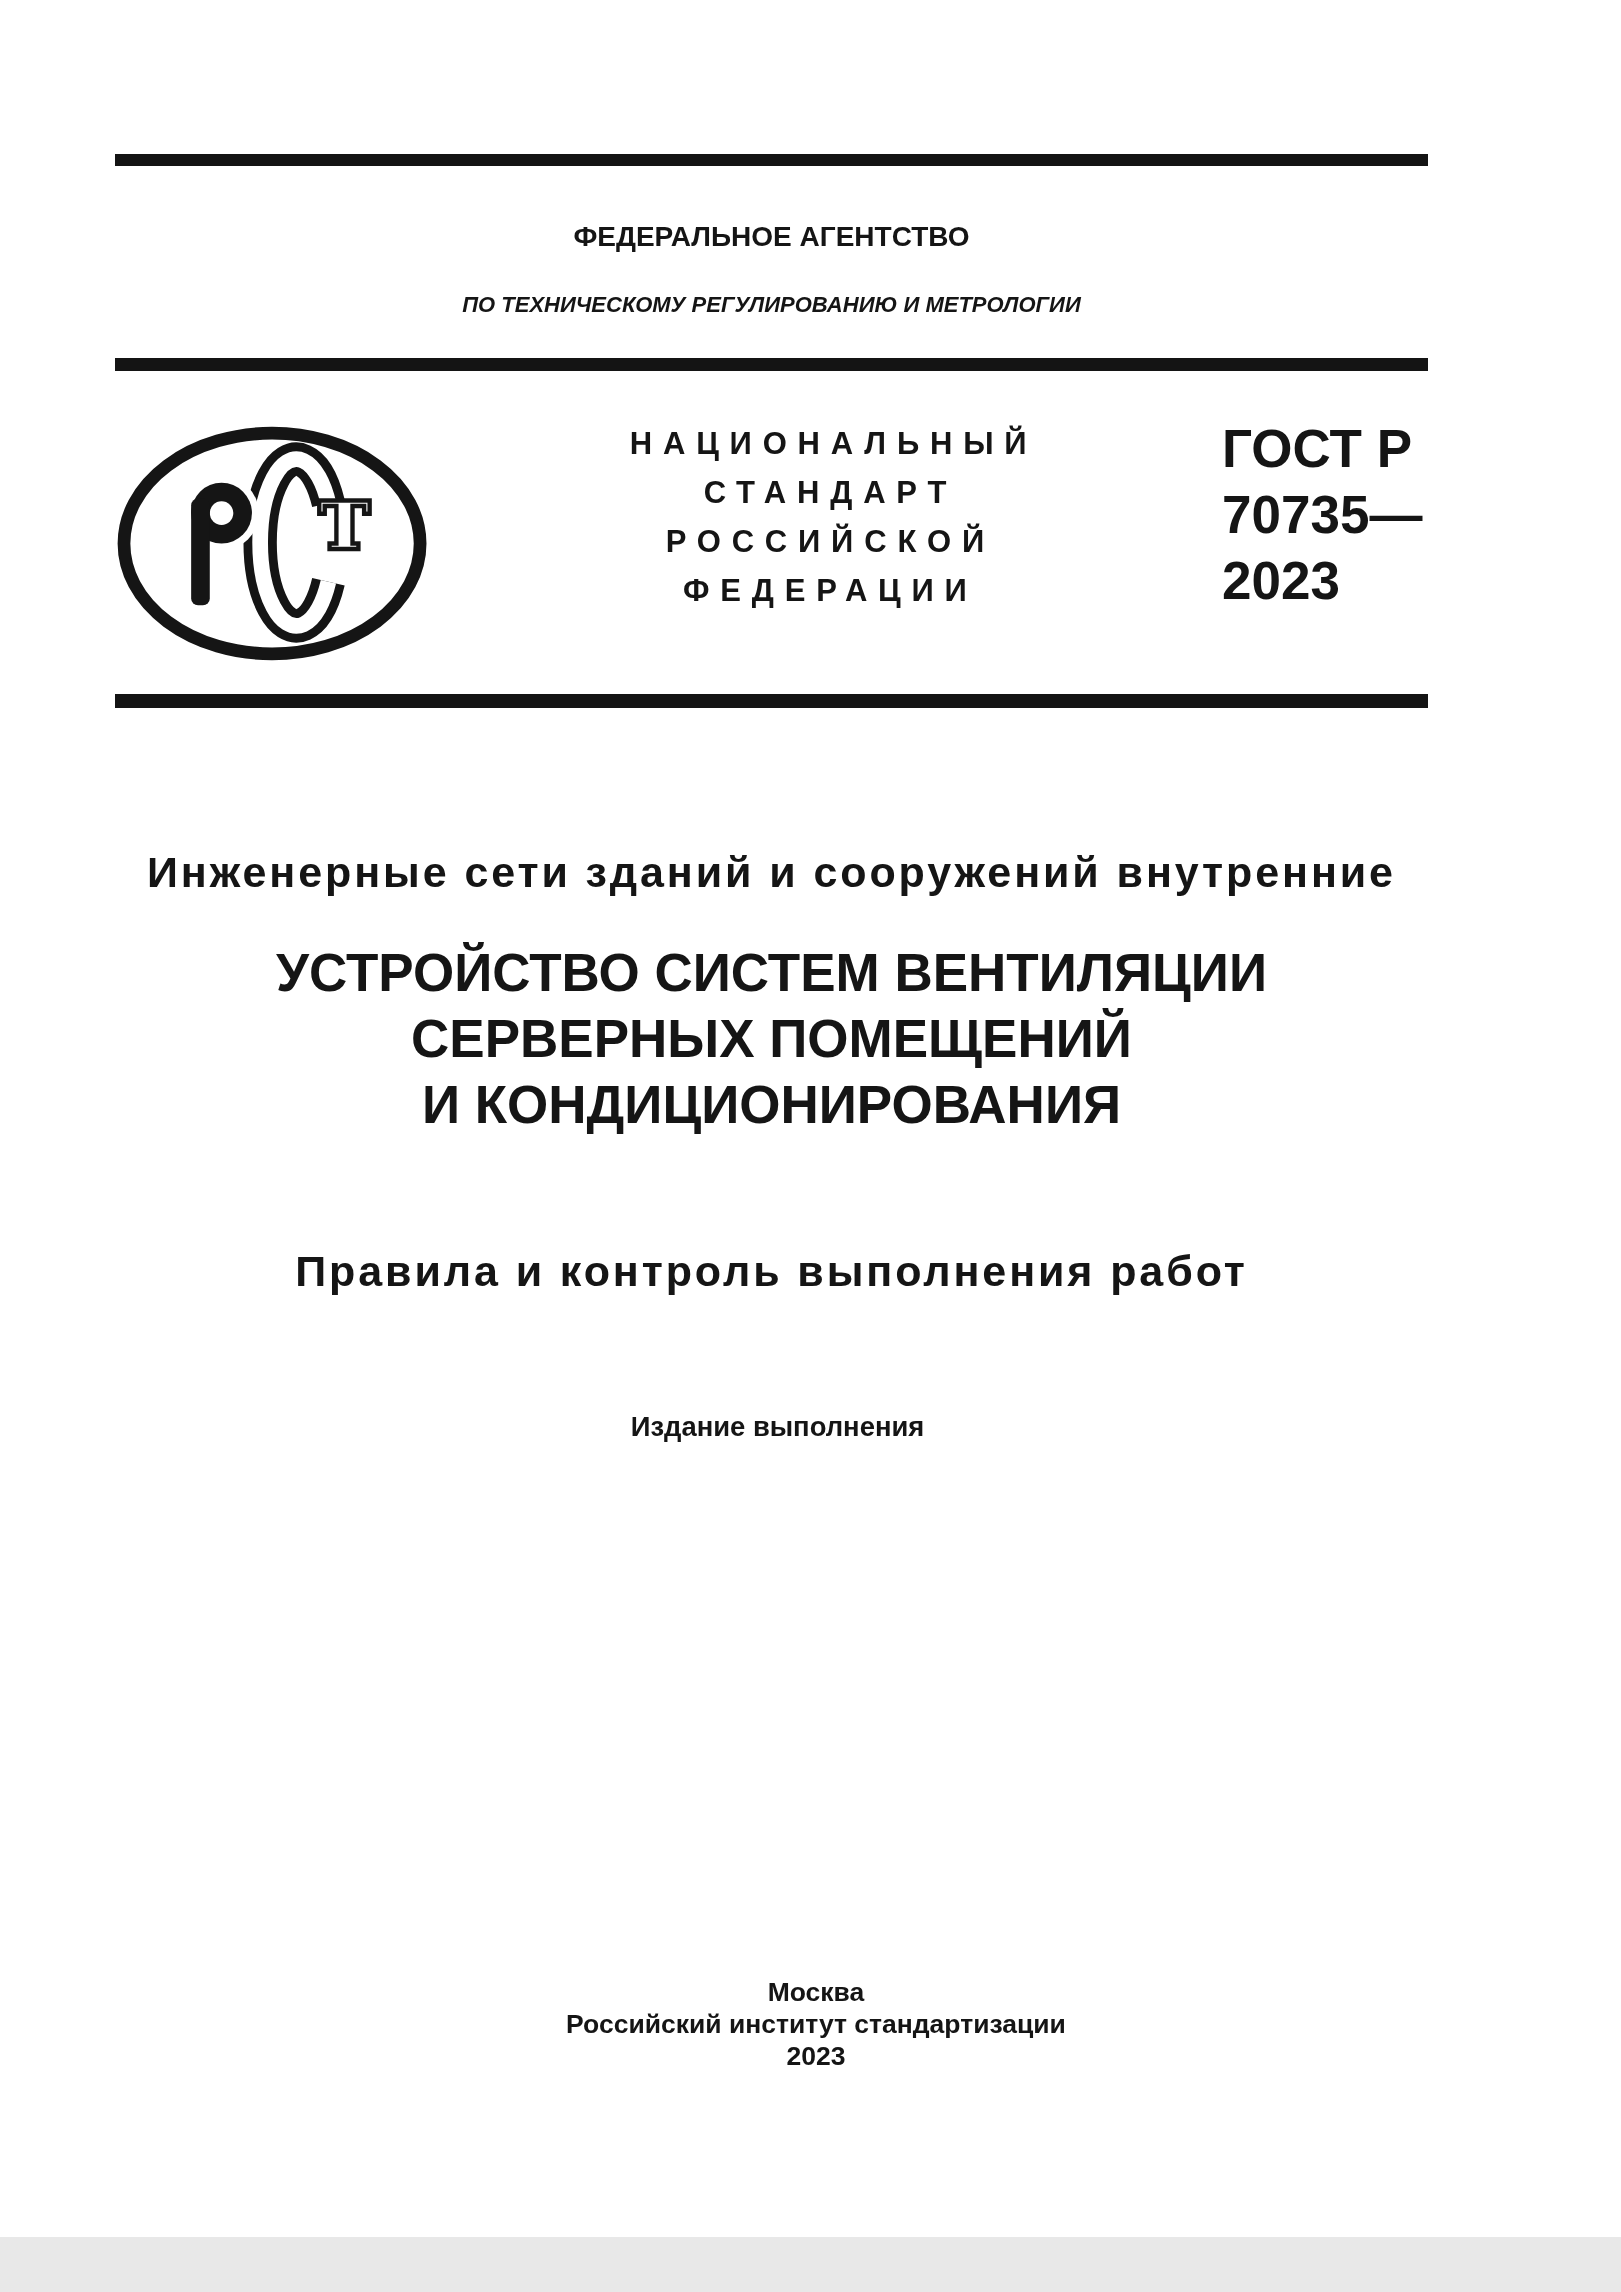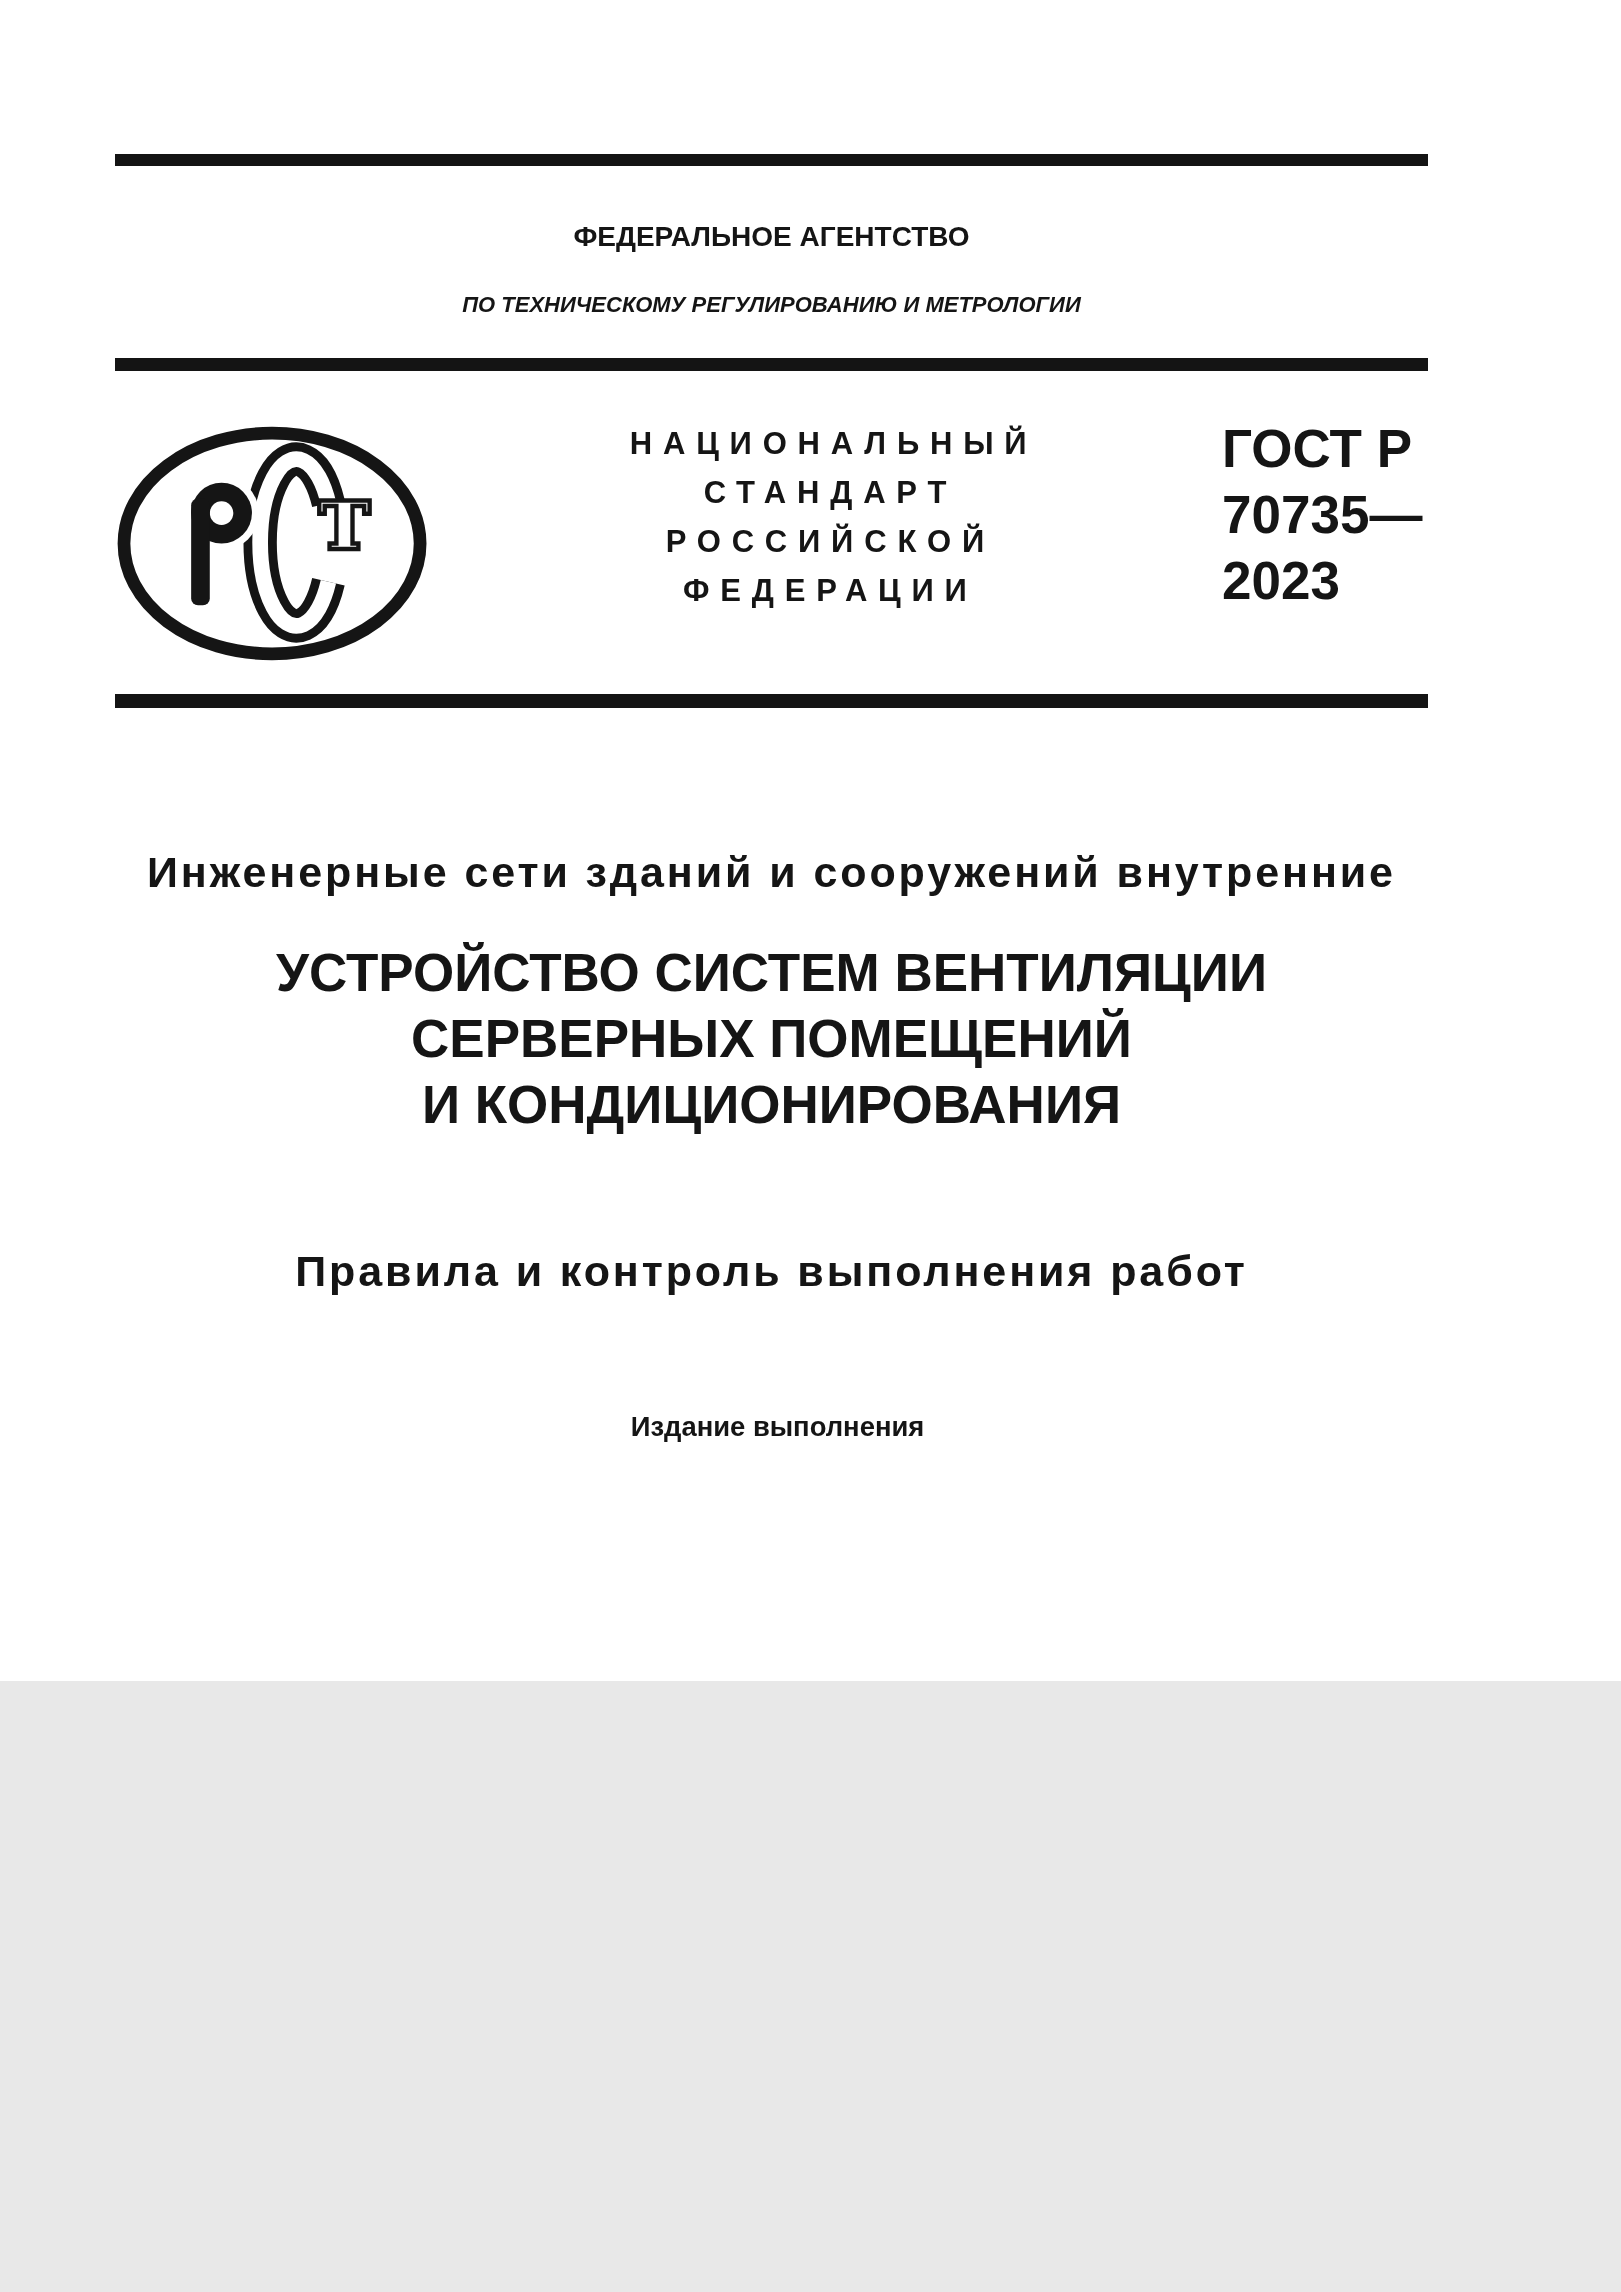--- a/index.html
+++ b/index.html
@@ -1,18 +1,18 @@
 <!DOCTYPE html>
 <html><head>
 <meta charset="utf-8">
 <style>
   html,body{margin:0;padding:0;background:#e8e8e8;}
   .page{
     position:relative;
-    width:1621px;height:1681px;
+    width:1621px;height:2237px;
     background:#ffffff;
     font-family:"Liberation Sans","DejaVu Sans",sans-serif;
     color:#151515;
     overflow:hidden;
     margin:0 auto;
   }
   .bar{
     position:absolute;left:115px;width:1313px;background:#141414;
   }
   .bar1{top:154px;height:11.8px;}
@@ -111,17 +111,18 @@
     <div>СЕРВЕРНЫХ ПОМЕЩЕНИЙ</div>
     <div>И КОНДИЦИОНИРОВАНИЯ</div>
   </div>
 
   <div class="subtitle">Правила и контроль выполнения работ</div>
 
   <div class="edition">Издание выполнения</div>
 
   <div class="imprint">
     <div>Москва</div>
+    <div>Российский институт стандартизации</div>
     <div>2023</div>
   </div>
 
 </div>
 
 
 </body></html>

